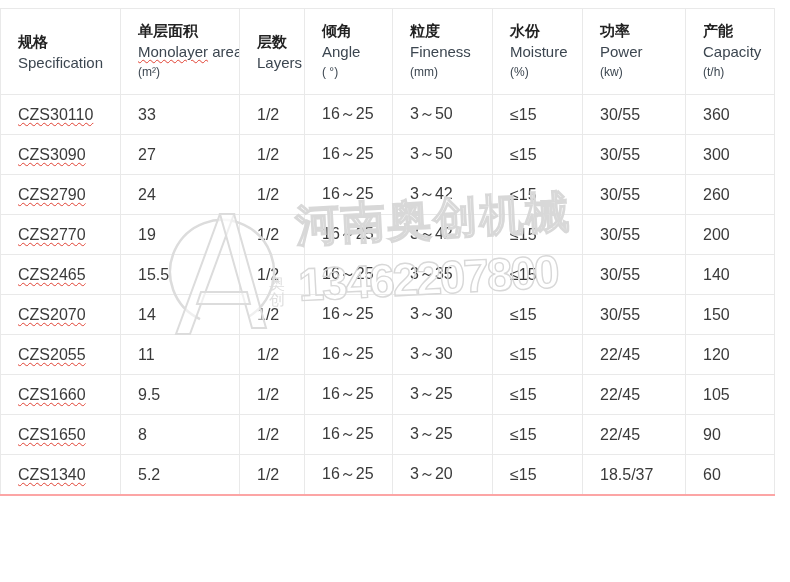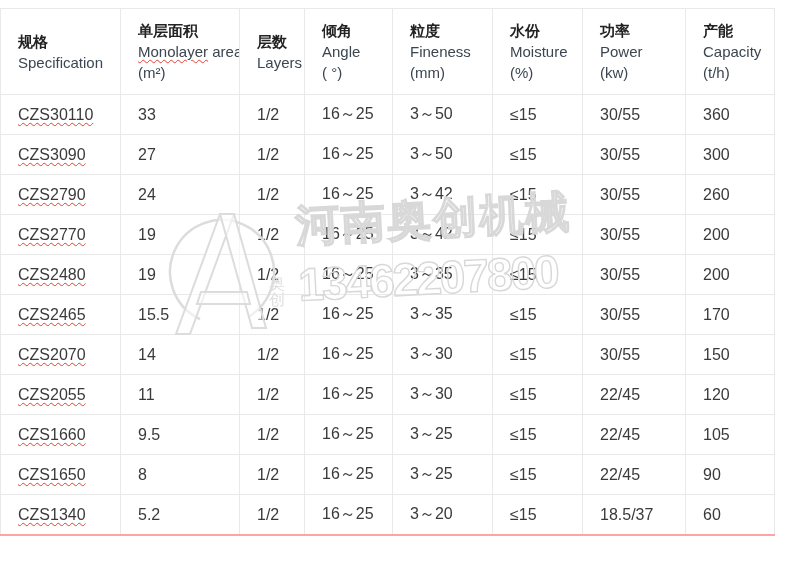--- a/index.html
+++ b/index.html
@@ -15,21 +15,21 @@
   }
   table.spec th, table.spec td{
     border:1px solid #e9e9e9;
     text-align:left;vertical-align:middle;
     padding:0 4px 0 17px;
     overflow:hidden;white-space:nowrap;
   }
   thead th{height:85px;font-weight:normal;background:#ffffff;}
   th .zh{display:block;font-weight:bold;font-size:15px;color:#222222;line-height:21px;}
   th .en{display:block;font-size:15px;color:#3c4650;line-height:21px;}
-  th .unit{display:block;font-size:15px;color:#3c4650;line-height:21px;}
+  th .unit{display:block;font-size:12px;color:#3c4650;line-height:21px;}
   tbody td{height:39px;font-size:16px;color:#3a3a3a;background:#ffffff;}
   tbody tr:last-child td{border-bottom:2px solid #fca5a5;}
 
   .wavy{
     text-decoration:underline;
     text-decoration-style:wavy;
     text-decoration-color:#e14234;
     text-decoration-thickness:1px;
     text-underline-offset:2px;
   }
@@ -148,38 +148,28 @@
           <td><span class="wavy">CZS2770</span></td>
           <td>19</td>
           <td>1/2</td>
           <td>16～25</td>
           <td>3～42</td>
           <td>≤15</td>
           <td>30/55</td>
           <td>200</td>
         </tr>
         <tr>
-          <td><span class="wavy">CZS2480</span></td>
-          <td>19</td>
-          <td>1/2</td>
-          <td>16～25</td>
-          <td>3～35</td>
-          <td>≤15</td>
-          <td>30/55</td>
-          <td>200</td>
-        </tr>
-        <tr>
           <td><span class="wavy">CZS2465</span></td>
           <td>15.5</td>
           <td>1/2</td>
           <td>16～25</td>
           <td>3～35</td>
           <td>≤15</td>
           <td>30/55</td>
-          <td>170</td>
+          <td>140</td>
         </tr>
         <tr>
           <td><span class="wavy">CZS2070</span></td>
           <td>14</td>
           <td>1/2</td>
           <td>16～25</td>
           <td>3～30</td>
           <td>≤15</td>
           <td>30/55</td>
           <td>150</td>

